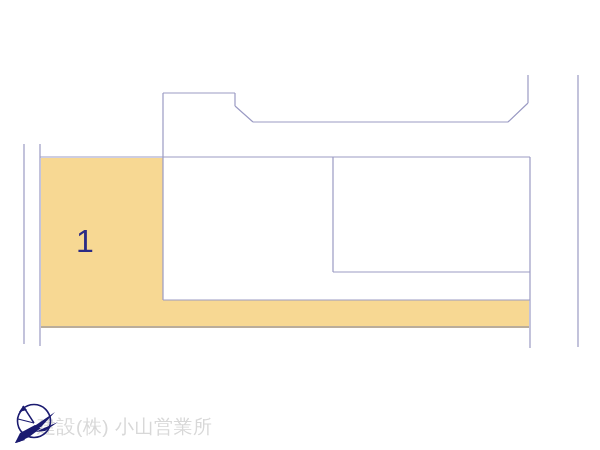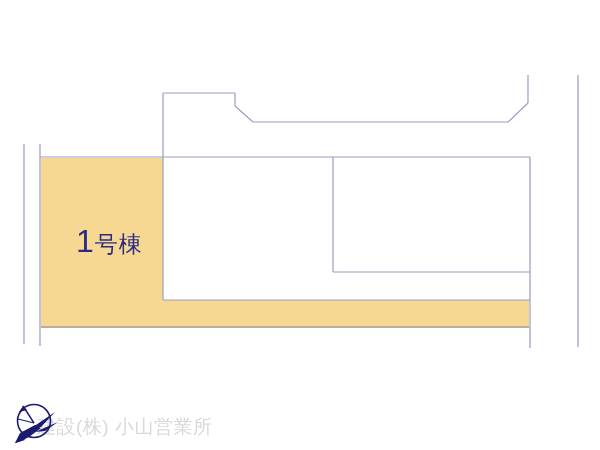--- a/index.html
+++ b/index.html
@@ -66,21 +66,20 @@
              M40,157 L530,157
              M530,157 L530,348
              M163,157 L163,300
              M333,157 L333,272
              M333,272 L530,272
              M163,300 L530,300" fill="none" stroke="#9B9BC4" stroke-width="1.2"></path>
   </svg>
 
   <div class="plot-label">
     <span class="num">1</span>
-    <span class="suffix">号棟</span>
   </div>
 
   <div class="watermark">
     <span class="wm-text">建設(株) 小山営業所</span>
     <svg class="wm-logo" width="48" height="50" viewBox="0 0 48 50">
 
       <circle cx="23" cy="24" r="16.5" fill="none" stroke="#1B1B70" stroke-width="1.6"></circle>
 
       <line x1="23" y1="26" x2="12" y2="9" stroke="#1B1B70" stroke-width="1.4"></line>
       <line x1="23" y1="26" x2="7" y2="22" stroke="#1B1B70" stroke-width="1.2"></line>

